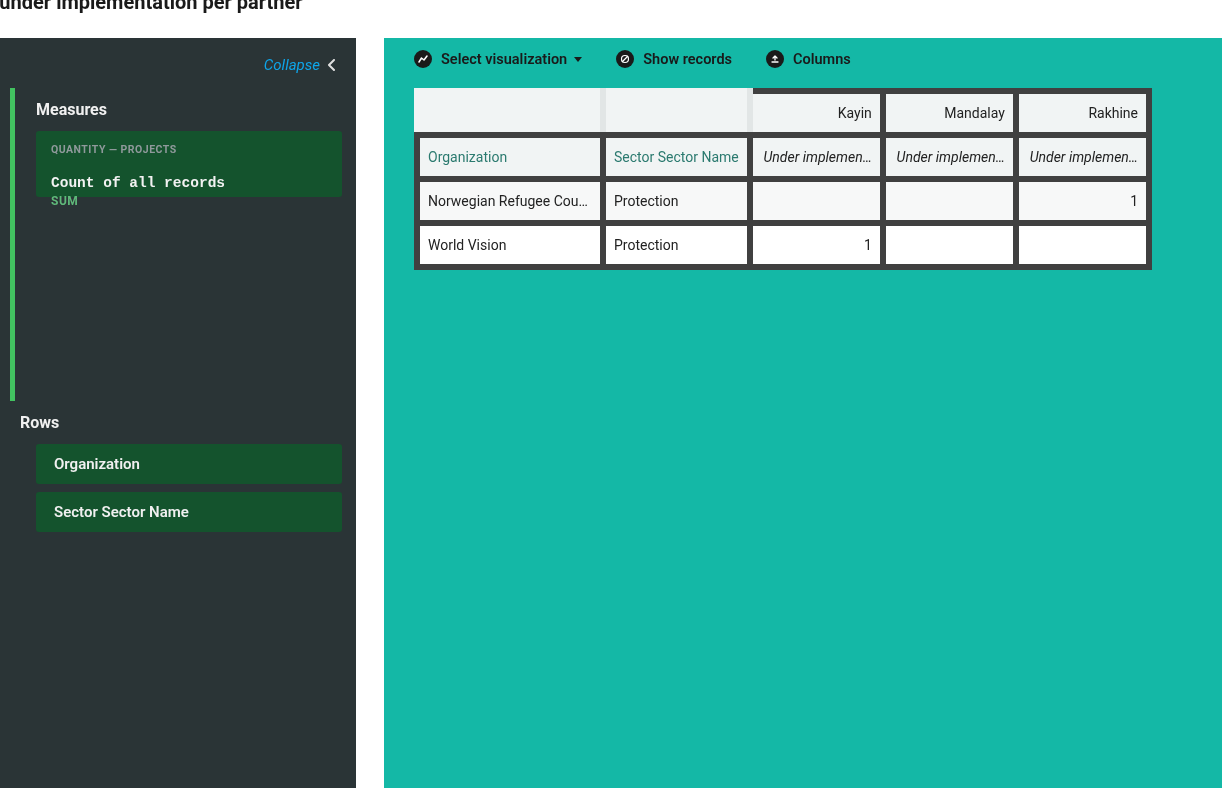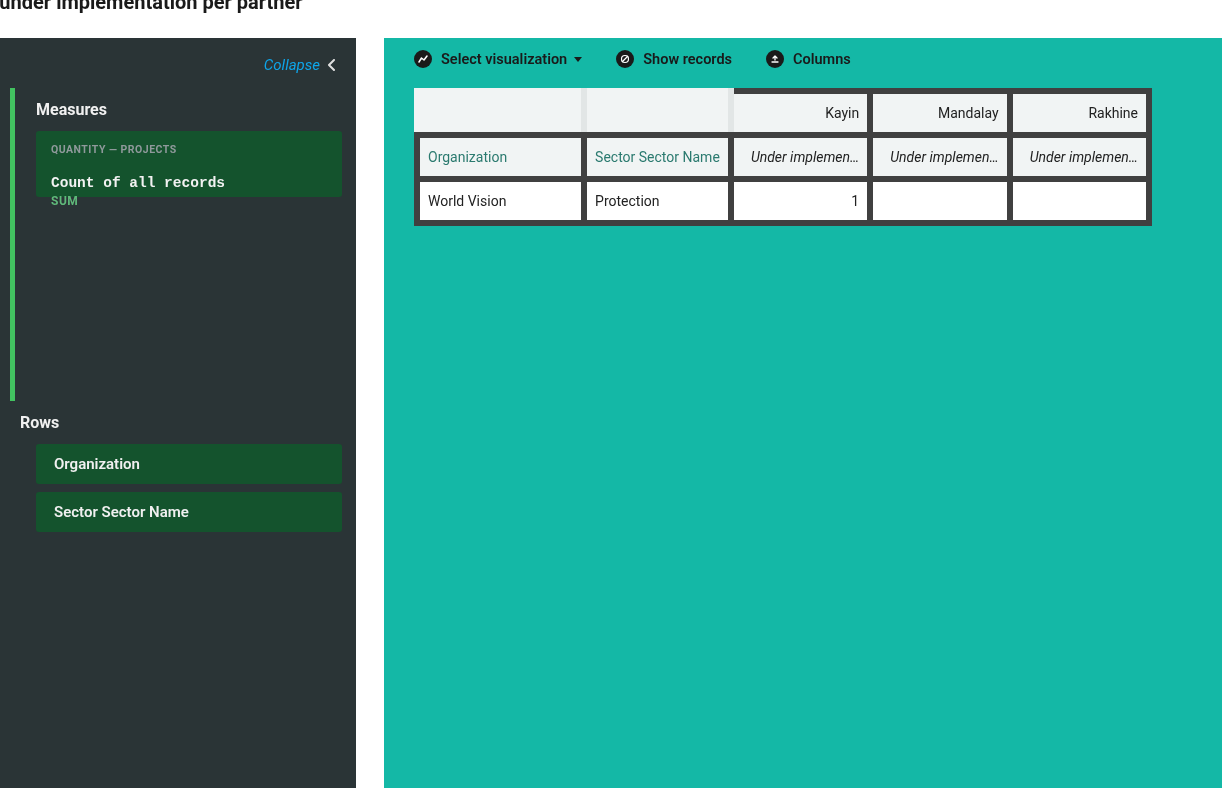--- a/index.html
+++ b/index.html
@@ -290,20 +290,27 @@
           </tr>
           <tr>
             <th class="row-header" style="width:186px">Organization</th>
             <th class="row-header" style="width:143px">Sector Sector Name</th>
             <th class="value-header">Under implemen…</th>
             <th class="value-header">Under implemen…</th>
             <th class="value-header">Under implemen…</th>
           </tr>
         </thead>
         <tbody>
+          <tr class="even">
+            <td class="org-cell">Norwegian Refugee Coun…</td>
+            <td class="sector-cell">Protection</td>
+            <td class="num-cell"></td>
+            <td class="num-cell"></td>
+            <td class="num-cell">1</td>
+          </tr>
           <tr class="odd">
             <td class="org-cell">World Vision</td>
             <td class="sector-cell">Protection</td>
             <td class="num-cell">1</td>
             <td class="num-cell"></td>
             <td class="num-cell"></td>
           </tr>
         </tbody>
       </table>
     </div>

